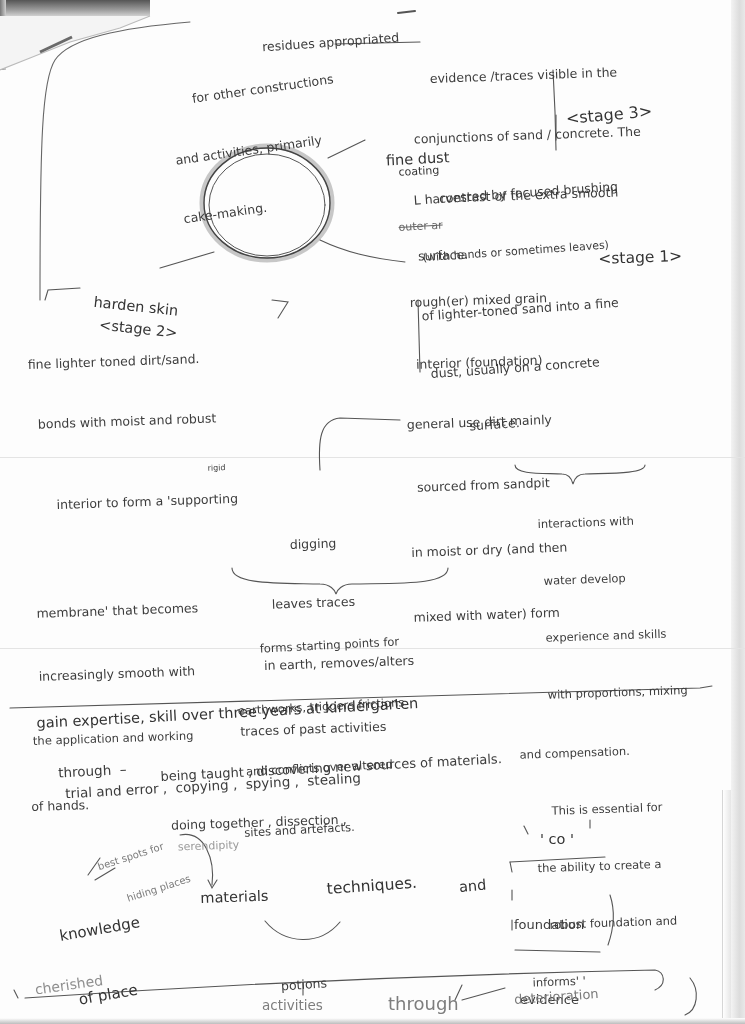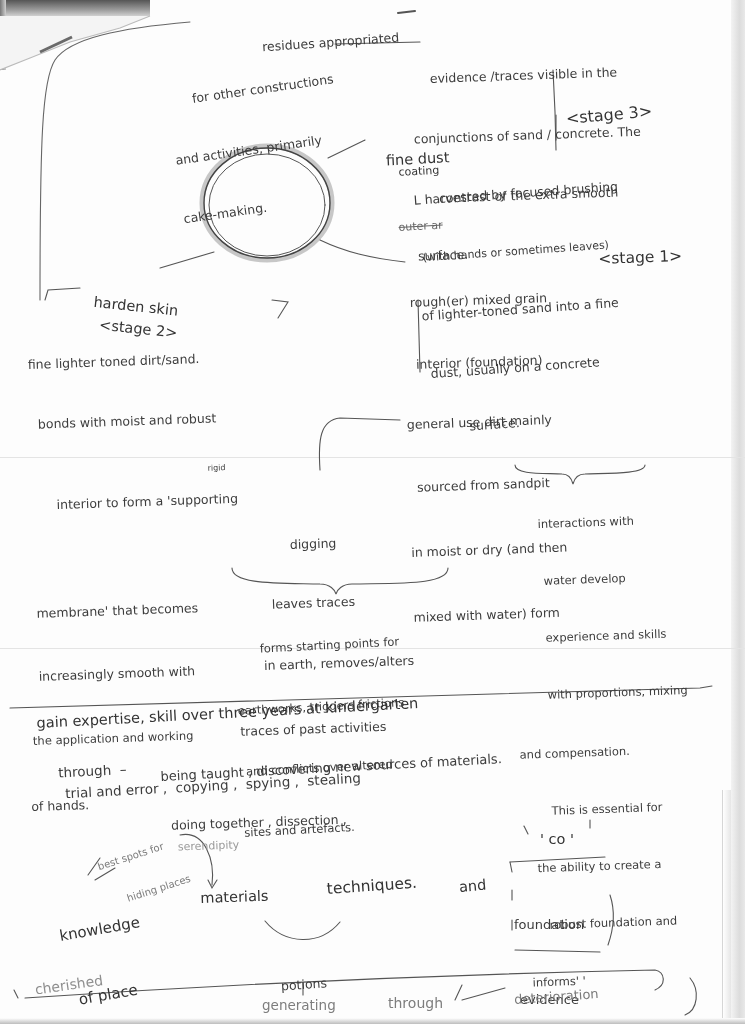--- a/index.html
+++ b/index.html
@@ -240,19 +240,19 @@
 <div class="note" style="left:272px; top:944px; transform:rotate(-4deg); font-size:12.5px; line-height:17px;">
   <span class="line" style="margin-left:6px;">potions</span>
   
 </div>
 
 <div class="note light" style="left:28px; top:940px; transform:rotate(-8deg); font-size:14px; line-height:20px;">
   <span class="line">cherished</span>
   
 </div>
 
-<div class="note light" style="left:262px; top:995px; font-size:13.5px; color:#7d7d7d;">generating</div>
-<div class="note light" style="left:388px; top:993px; font-size:14px; color:#7d7d7d;">through</div>
+<div class="note light" style="left:262px; top:995px; font-size:13.5px; color:#7d7d7d;">activities</div>
+<div class="note light" style="left:388px; top:993px; font-size:18px; color:#7d7d7d;">through</div>
 <div class="note light" style="left:498px; top:968px; transform:rotate(-4deg); font-size:13px; line-height:13px; color:#7a7a7a;">
   <span class="line" style="margin-left:14px;">deterioration</span>
   
   
 </div>
 
 </body></html>

